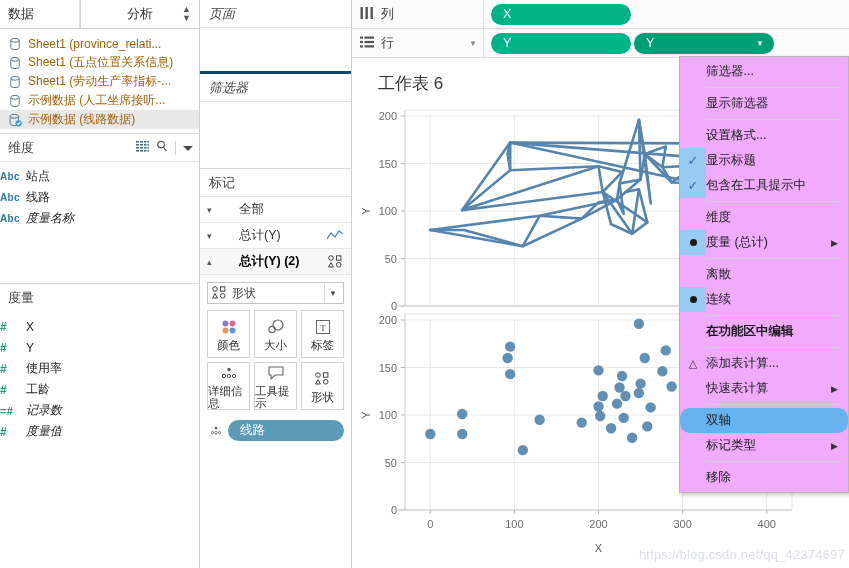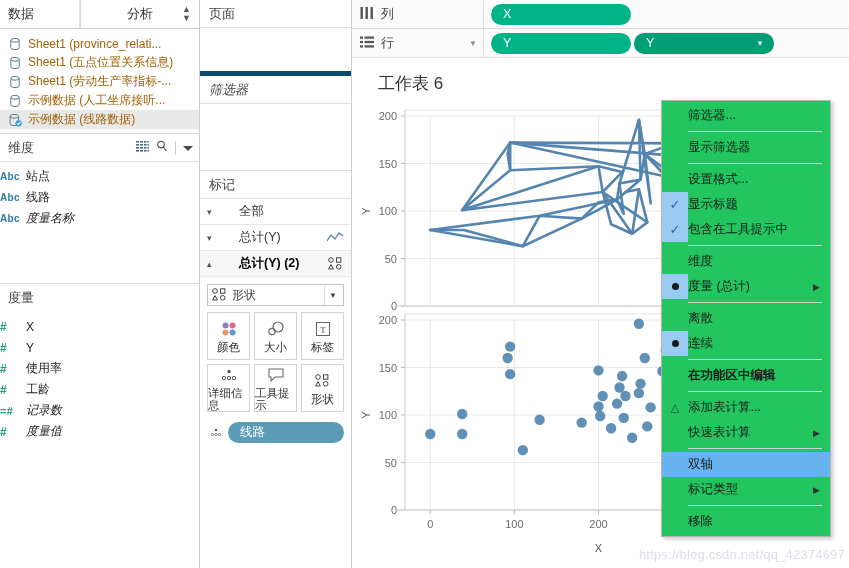--- a/index.html
+++ b/index.html
@@ -78,21 +78,21 @@
     width: 152px; flex: 0 0 152px; height: 568px;
     background: #fff; border-right: 1px solid #cfcfcf;
     display: flex; flex-direction: column;
   }
   .card-head {
     height: 28px; display: flex; align-items: center;
     padding-left: 9px; font-size: 13px; color: #444;
     border-bottom: 1px solid #e0e0e0;
   }
   .card-body-empty { background: #fff; }
-  .pages-card { border-bottom: 5px solid #0c4a6e; }
+  .pages-card { border-bottom: 3px solid #0c4a6e; font-style: italic; }
   .pages-body { height: 43px; }
   .filters-card { border-bottom: 1px solid #d9d9d9; font-style: italic; }
   .filters-body { height: 66px; }
 
   .marks-head { border-bottom: 1px solid #e0e0e0; }
   .mark-row {
     display: flex; align-items: center; height: 26px;
     padding: 0 8px 0 7px; border-bottom: 1px solid #e6e6e6;
     font-size: 12.5px; color: #333; background: #fff;
   }
@@ -167,38 +167,38 @@
   .chart-wrap { position: absolute; left: 0; top: 0; width: 100%; height: 100%; }
   svg.chart { display: block; }
   .watermark {
     position: absolute; right: 4px; bottom: 6px;
     font-size: 13px; color: #dcdfe6; letter-spacing: .2px;
     white-space: nowrap;
   }
 
   
   .ctx-menu {
-    position: absolute; left: 661px; top: 56px; width: 170px;
-    background: #22c55e; border: 1px solid #b5b5b5;
+    position: absolute; left: 679px; top: 56px; width: 170px;
+    background: #f0abfc; border: 1px solid #b5b5b5;
     box-shadow: 2px 2px 4px rgba(0,0,0,.22);
-    z-index: 50; padding: 2px 0 2px 0; margin-top: 44px;
+    z-index: 50; padding: 2px 0 2px 0;
   }
   .ctx-item {
     display: flex; align-items: center; height: 25px;
     font-size: 12.5px; color: #1a1a1a; position: relative;
   }
   .ctx-gutter {
     width: 26px; flex: 0 0 26px; height: 25px;
     display: flex; align-items: center; justify-content: center;
   }
   .ctx-gutter.checked { background: #99caf2; }
   .ctx-gutter.radio { background: #99caf2; }
   .ctx-text { flex: 1; }
   .ctx-item.bold .ctx-text { font-weight: bold; }
-  .ctx-item.highlight { background: #66b3f0; }
+  .ctx-item.highlight { background: #66b3f0; border-radius: 10px; }
   .ctx-arrow { margin-right: 10px; font-size: 9px; color: #333; }
   .ctx-sep { height: 1px; background: #d0d0d0; margin: 3px 8px 3px 26px; }
   .radio-dot { width: 7px; height: 7px; border-radius: 50%; background: #1a1a1a; }
   .check-mark { color: #2a6aa5; font-size: 13px; font-weight: bold; line-height: 1;}
   .tri-glyph { font-size: 11px; color: #333; }
 </style>
 </head>
 <body>
 
 <div class="app">

